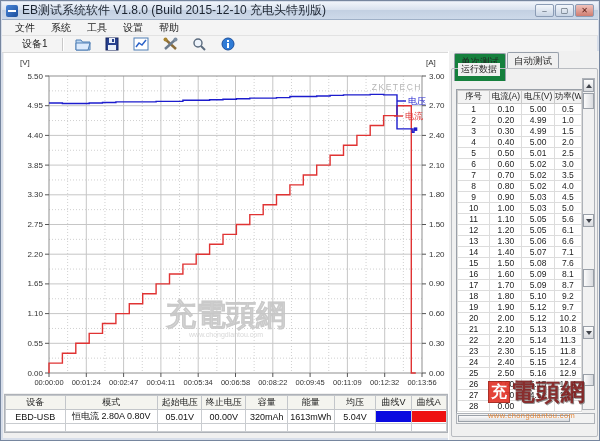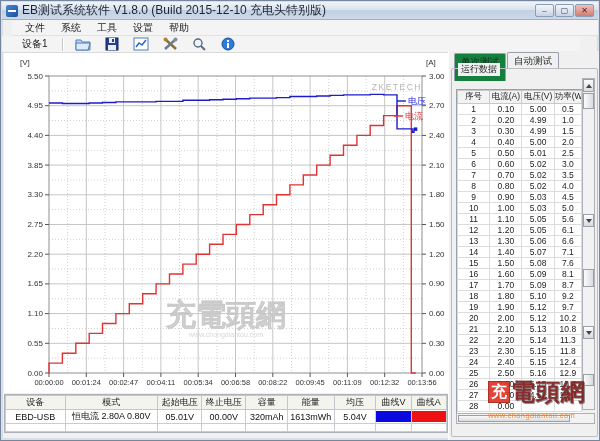--- a/index.html
+++ b/index.html
@@ -11,21 +11,21 @@
     border-bottom:1px solid #9fb0c7;display:flex;align-items:center;padding:0 4px;gap:4px;}
   .app-icon{width:12px;height:12px;border-radius:2px;background:linear-gradient(135deg,#4a86d8,#1c4f9c);position:relative;flex:0 0 auto;}
   .app-icon:after{content:"";position:absolute;left:2px;top:5px;width:8px;height:2px;background:#fff;}
   .titlebar .title{font-size:12px;color:#1c2430;white-space:nowrap;overflow:hidden;}
   .winbtns{margin-left:auto;display:flex;gap:1px;}
   .winbtn{width:19px;height:13px;border:1px solid #8b9cb5;border-radius:2px;background:linear-gradient(180deg,#f4f7fb,#c8d4e4);
     font-size:8px;line-height:11px;text-align:center;color:#33404f;}
   .winbtn.close{background:linear-gradient(180deg,#f0c2bb,#cf7d71);color:#5a1d15;}
   
   .menubar{position:absolute;left:1px;top:19px;right:1px;height:16px;background:#f4f4f4;border-bottom:1px solid #e2e2e2;
-    display:flex;align-items:center;padding-left:6px;gap:2px;margin-left:10px;}
+    display:flex;align-items:center;padding-left:6px;gap:2px;}
   .menu-item{font-size:10px;color:#222;padding:1px 7px;}
   .toolbar{position:absolute;left:1px;top:35px;right:19px;height:17px;background:#f4f4f4;border-bottom:1px solid #dadada;
     display:flex;align-items:center;padding-left:18px;gap:12px;}
   .device-label{font-size:10px;color:#222;padding:0 2px;}
   .tb-sep{width:1px;height:13px;background:#c8c8c8;box-shadow:1px 0 0 #fff;}
   .tb-icon{width:17px;height:15px;display:flex;align-items:center;justify-content:center;}
   .tb-icon svg{display:block;}
   
   .chart-panel{position:absolute;left:3px;top:52px;width:444px;height:340px;background:#fff;}
   

